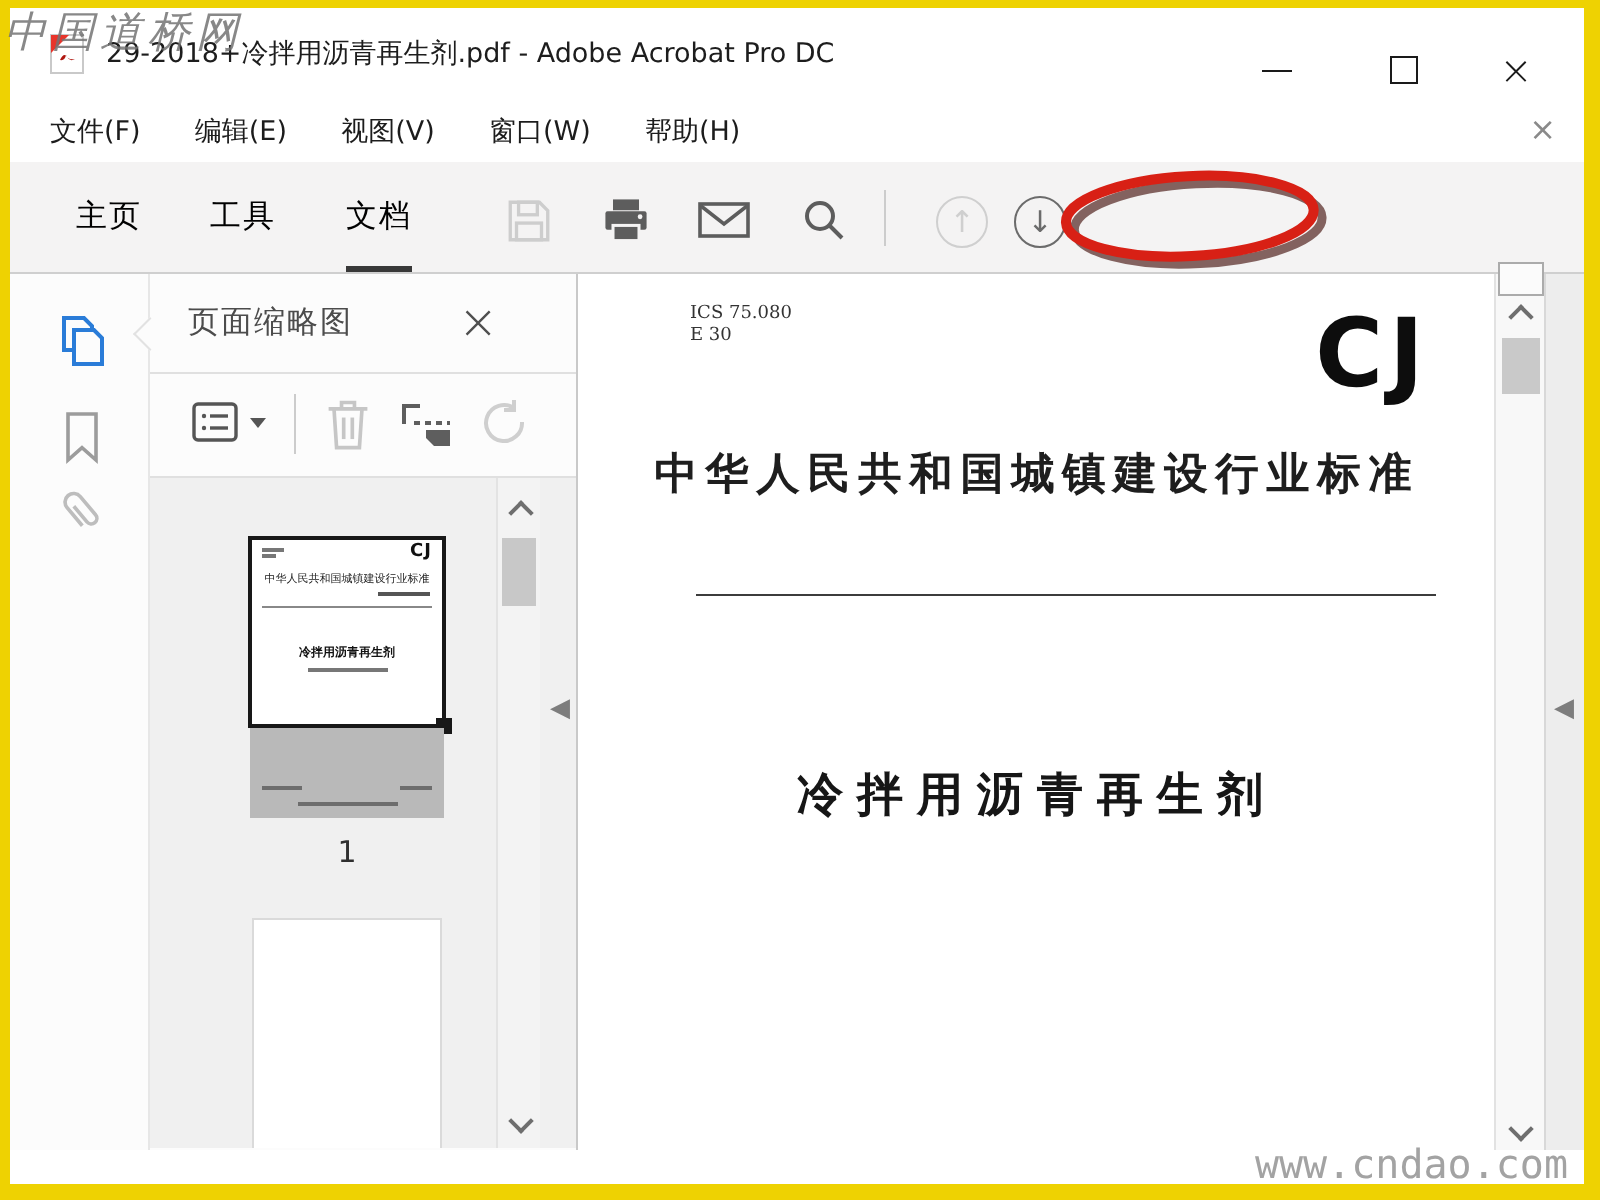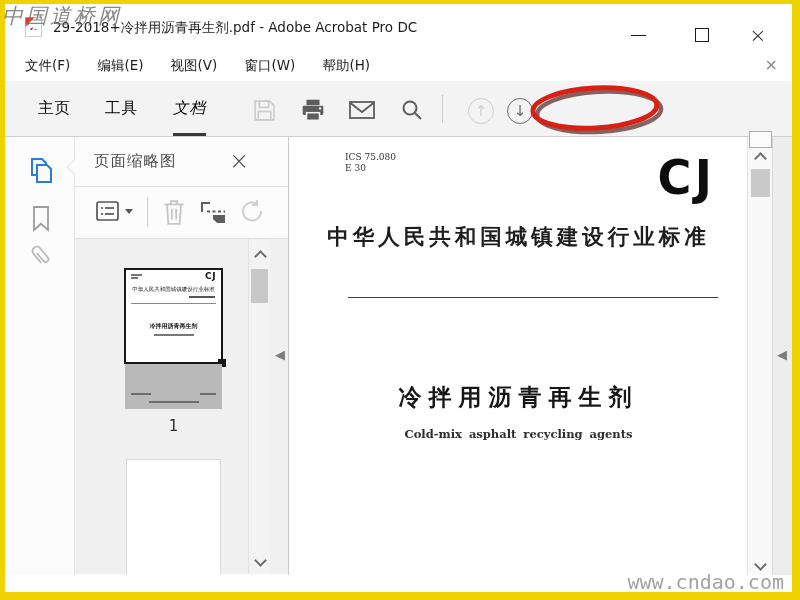--- a/index.html
+++ b/index.html
@@ -27,21 +27,21 @@
   .menubar { position:absolute; left:5px; top:50px; width:787px; height:31px; background:#fff; }
   .menu-item { display:inline-block; padding:7px 11px 0 11px; font-size:13.5px; color:#1c1c1c; cursor:default; }
   .menu-item:first-child { margin-left:9px; }
   .menu-close { position:absolute; right:14px; top:7px; font-size:16px; color:#8a8a8a; line-height:1; cursor:default; }
 
   
   .toolbar { position:absolute; left:5px; top:81px; width:787px; height:56px;
              background:#f4f3f3; border-bottom:1px solid #cfcfcf; }
   .tab { position:absolute; top:0; height:55px; line-height:55px; font-size:15.5px;
          color:#000000; letter-spacing:1px; cursor:default; }
-  .tab-home { left:33px; } .tab-tools { left:100px; } .tab-document { left:168px;font-style:italic; }
+  .tab-home { left:33px; } .tab-tools { left:100px; } .tab-document { left:168px; }
   .tab.active { border-bottom:3.5px solid #383838; height:55px; }
   .tbtn { position:absolute; top:95px; width:32px; height:30px; display:flex;
           align-items:center; justify-content:center; cursor:default; }
   .vsep { position:absolute; width:1px; background:#cccccc; }
   .circle-btn { width:26px; height:26px; border-radius:50%; display:flex; align-items:center;
                 justify-content:center; font-size:15px; }
   .circle-enabled { border:1.7px solid #6b6b6b; color:#6b6b6b; }
   .circle-disabled { border:1.7px solid #cfcfcf; color:#cfcfcf; }
   .page-input { position:absolute; left:545px; top:93px; width:55px; height:31px;
                 border:1px solid #7f7f7f; background:#fff; font-size:15px; color:#333;
@@ -330,21 +330,20 @@
 
 <div class="viewer">
   <div class="doc-ics">
     <div>ICS 75.080</div>
     <div>E 30</div>
   </div>
   <div class="doc-logo">CJ</div>
   <div class="doc-heading">中华人民共和国城镇建设行业标准</div>
   <div class="doc-hr"></div>
   <div class="doc-title">冷拌用沥青再生剂</div>
-  <div class="doc-subtitle">Cold-mix asphalt recycling agents</div>
 </div>
 
 <div class="corner-box"></div>
 <div class="mscroll">
   <div class="scroll-arrow" style="top:12px;">
       <span class="chev chev-up"></span>
     </div>
   <div class="mscroll-thumb"></div>
   <div class="scroll-arrow" style="top:418px;">
       <span class="chev chev-down"></span>

